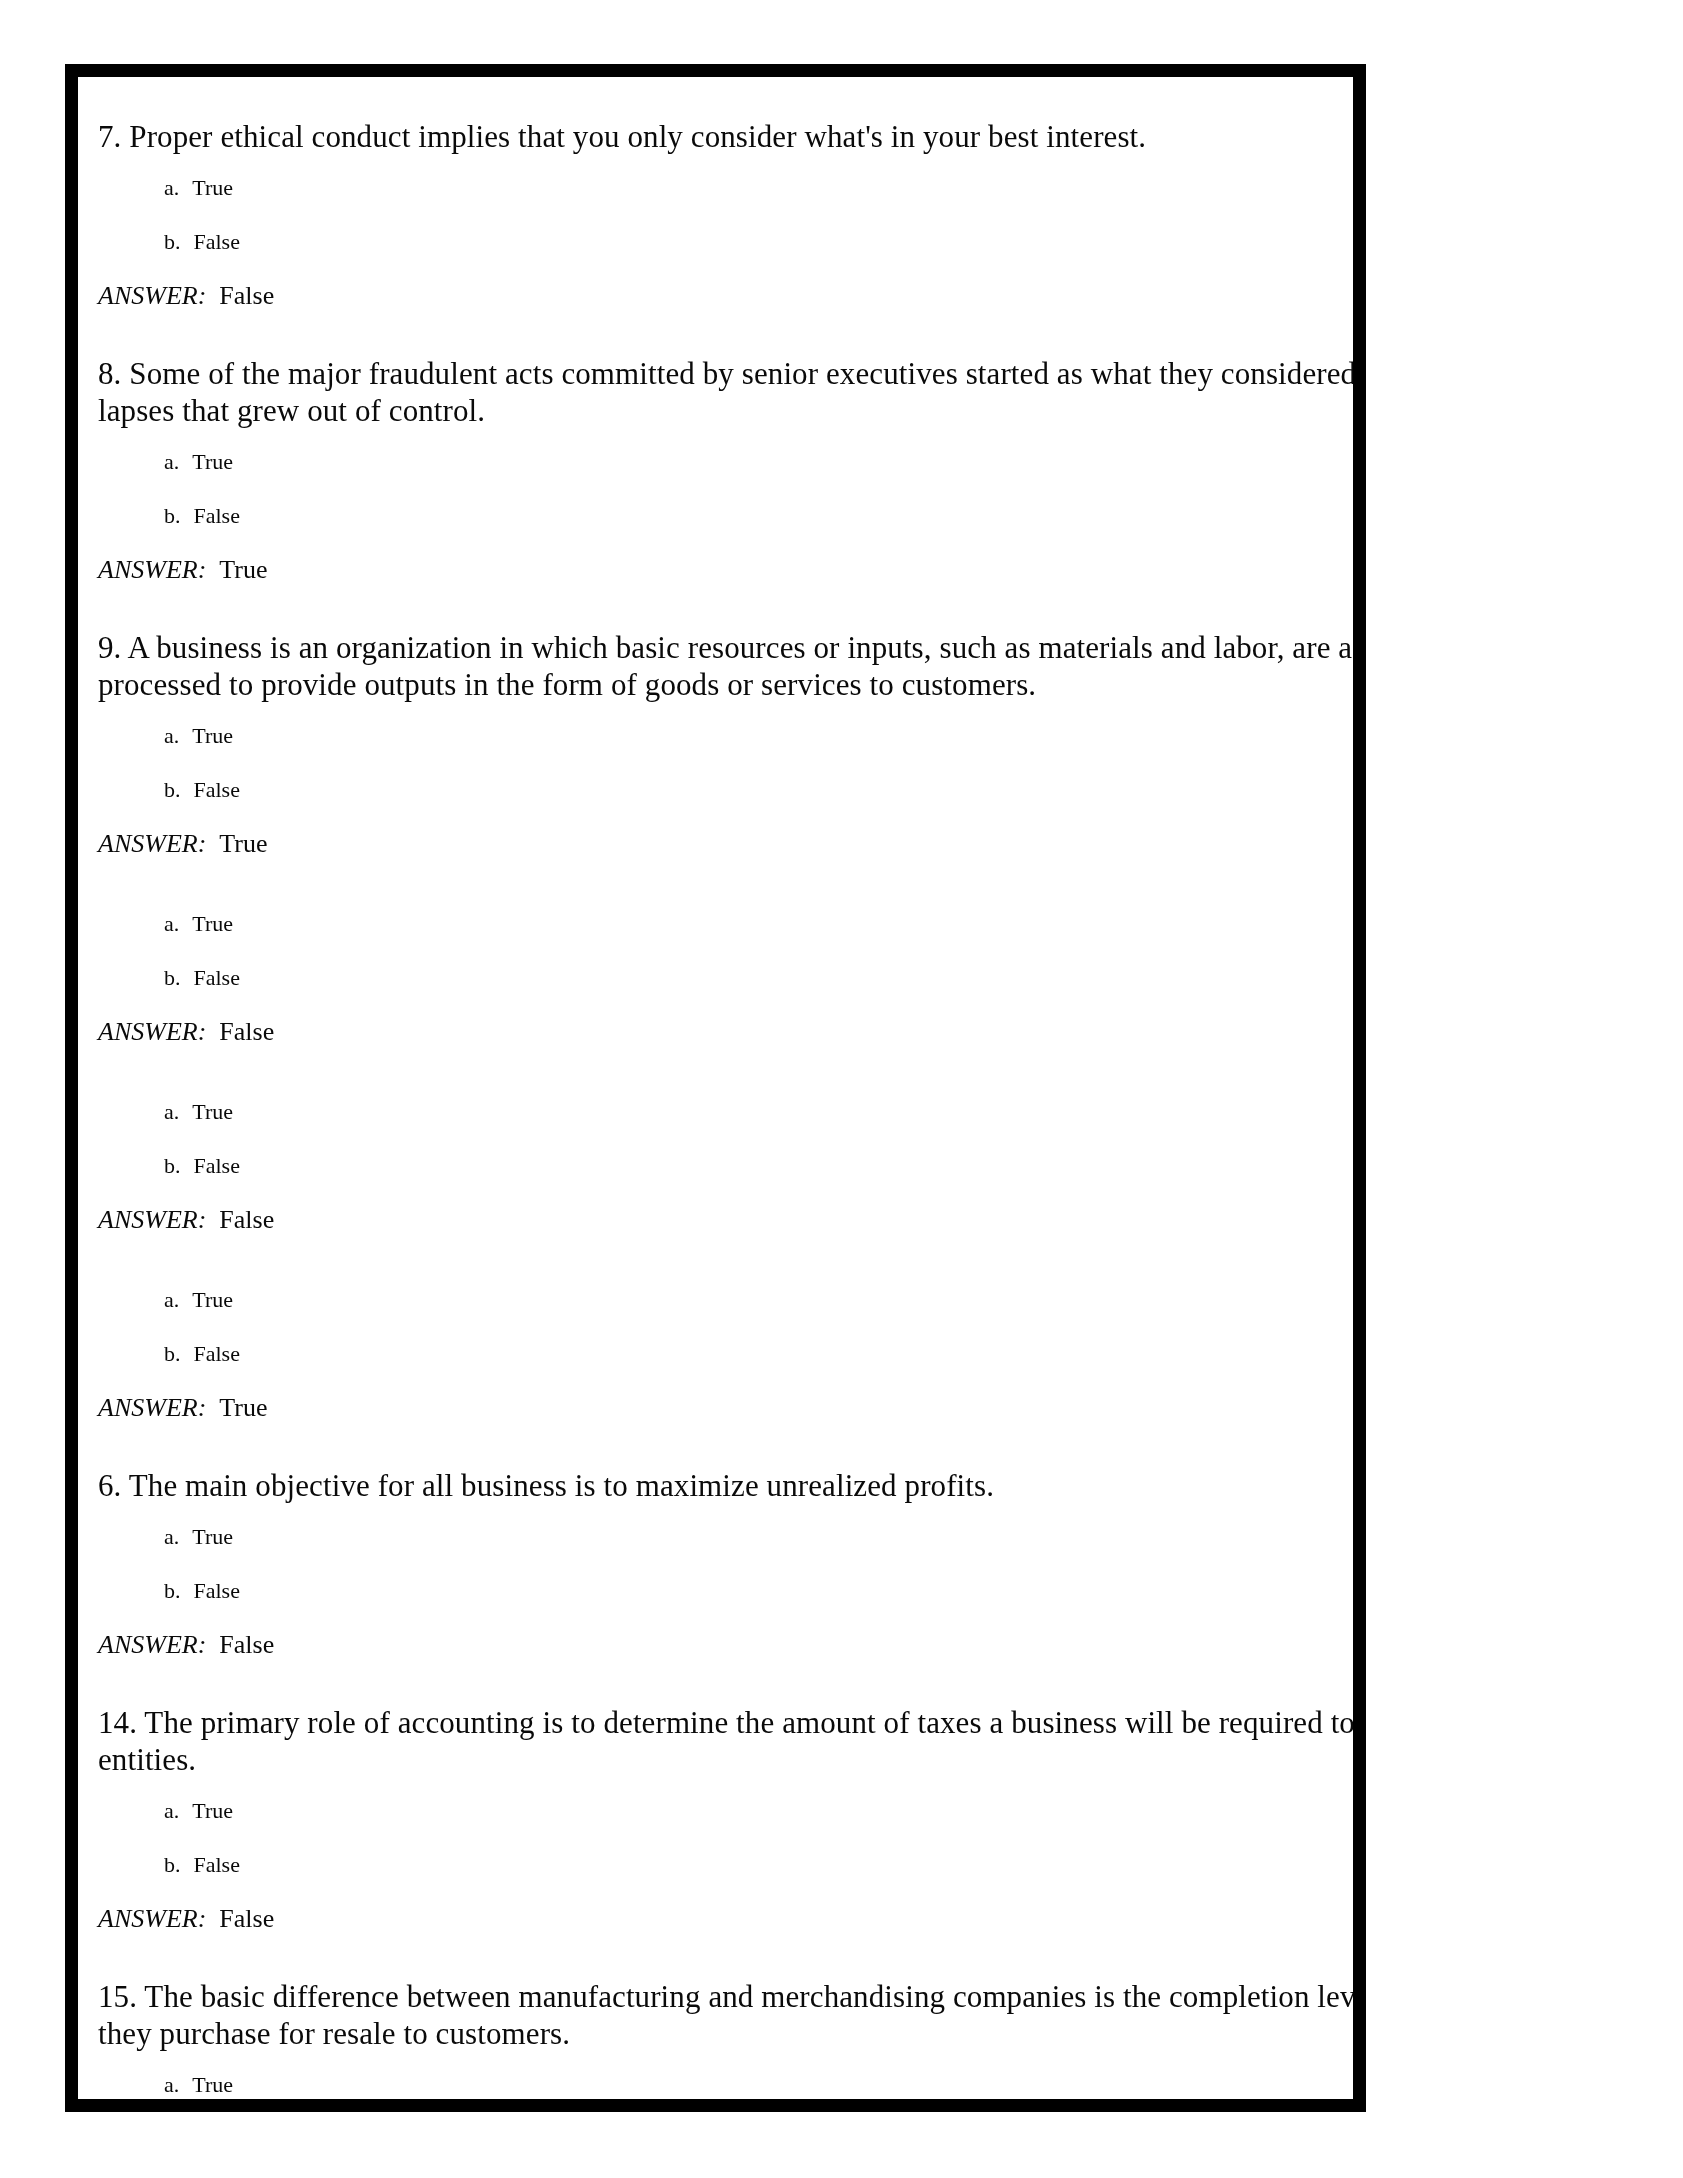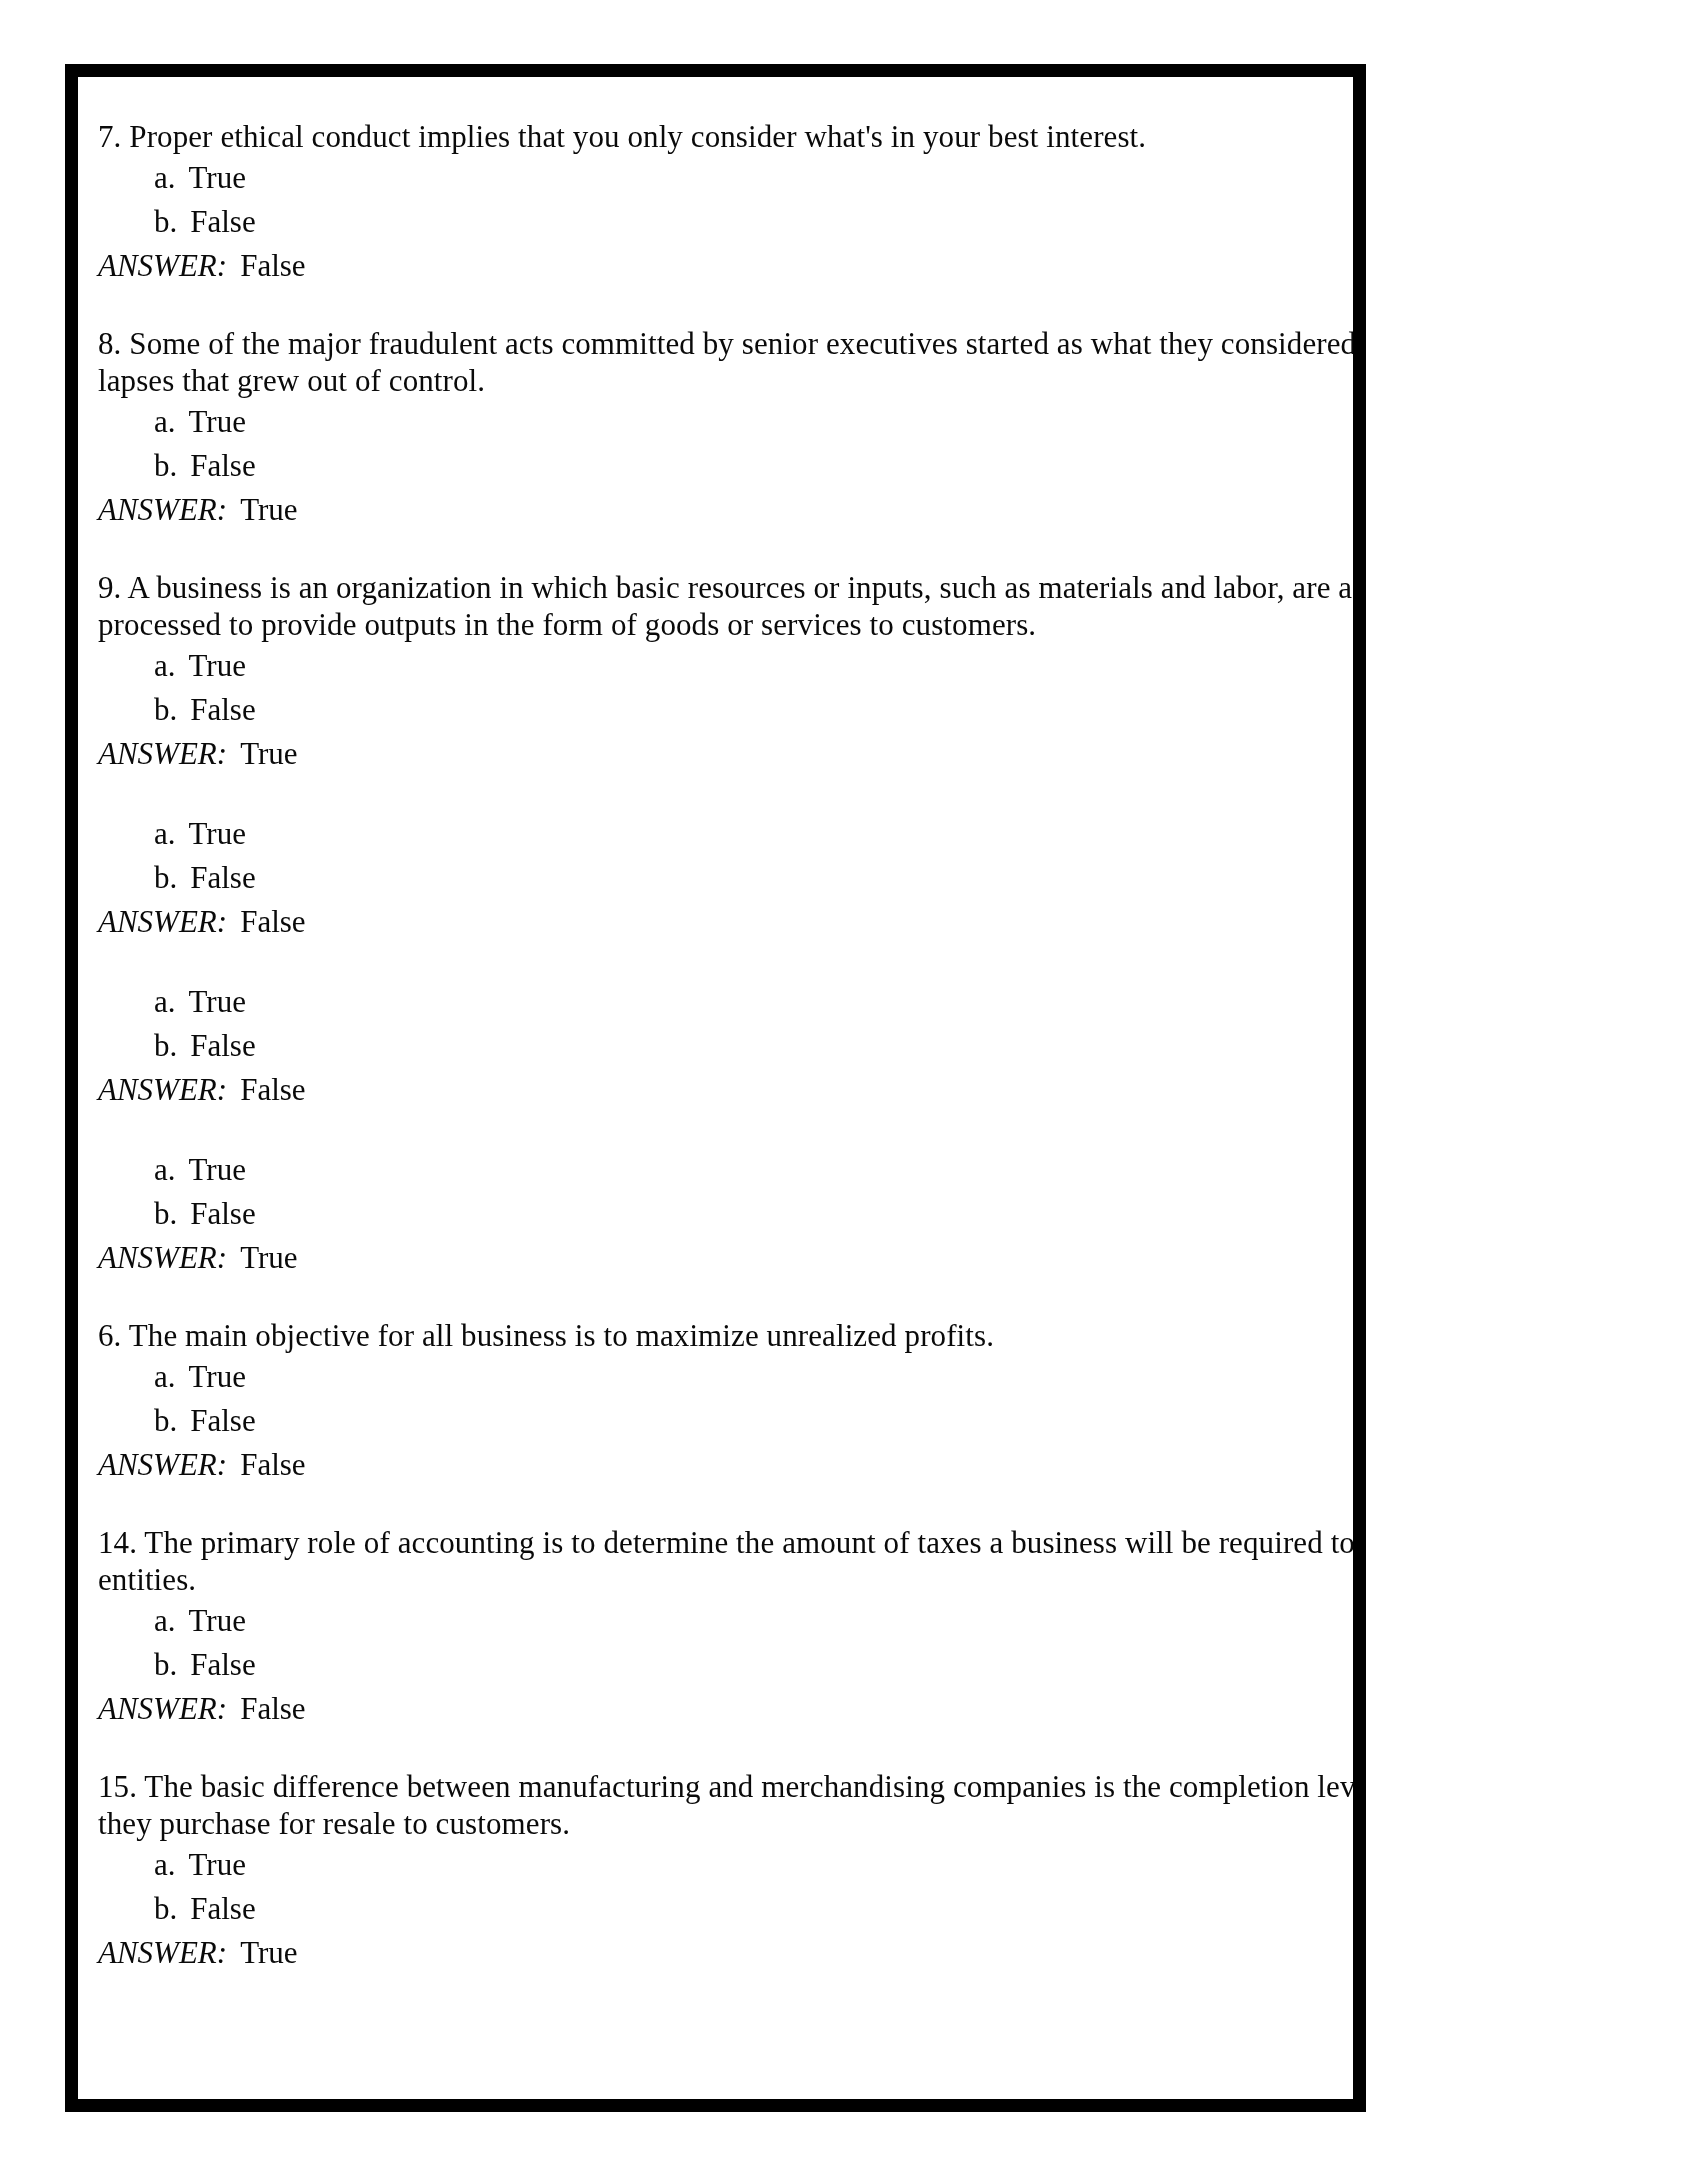--- a/index.html
+++ b/index.html
@@ -35,30 +35,30 @@
   .question { margin: 0; }
   .question + .question { margin-top: 38px; }
   .q-text {
     margin: 0;
     font-size: 31px;
     line-height: 37px;
     white-space: pre;        
     letter-spacing: 0.1px;
   }
   .option {
-    margin: 2px;
-    font-size: 31px;
+    margin: 12px;
+    font-size: 22px;
     line-height: 42px;
     padding-left: 54px;
     white-space: pre;
   }
   .opt-letter { margin-right: 13px; }
   .answer-line {
     margin: 0;
-    font-size: 31px;
+    font-size: 26px;
     line-height: 42px;
     white-space: pre;
   }
   .answer-label { font-style: italic; }
   .answer-value { margin-left: 13px; }
 </style>
 </head>
 <body>
 
 <div class="page-frame">

